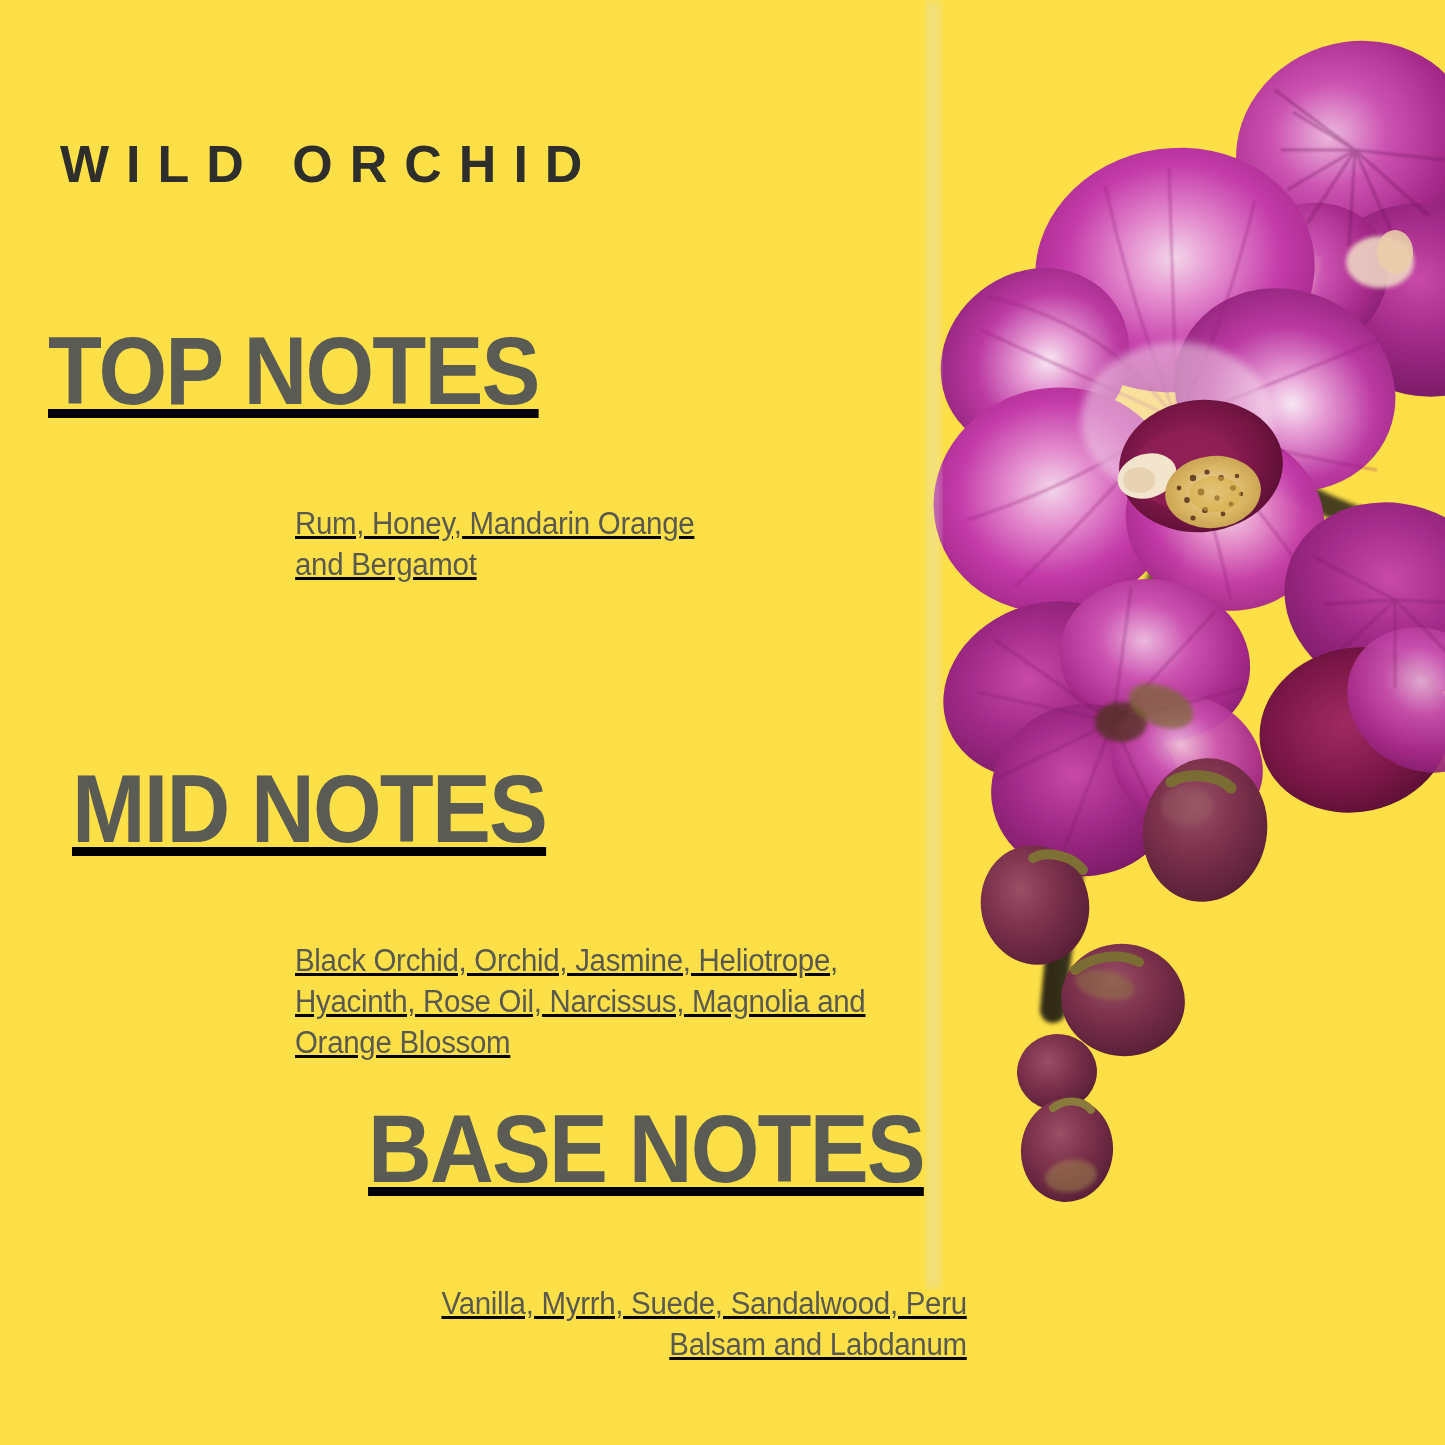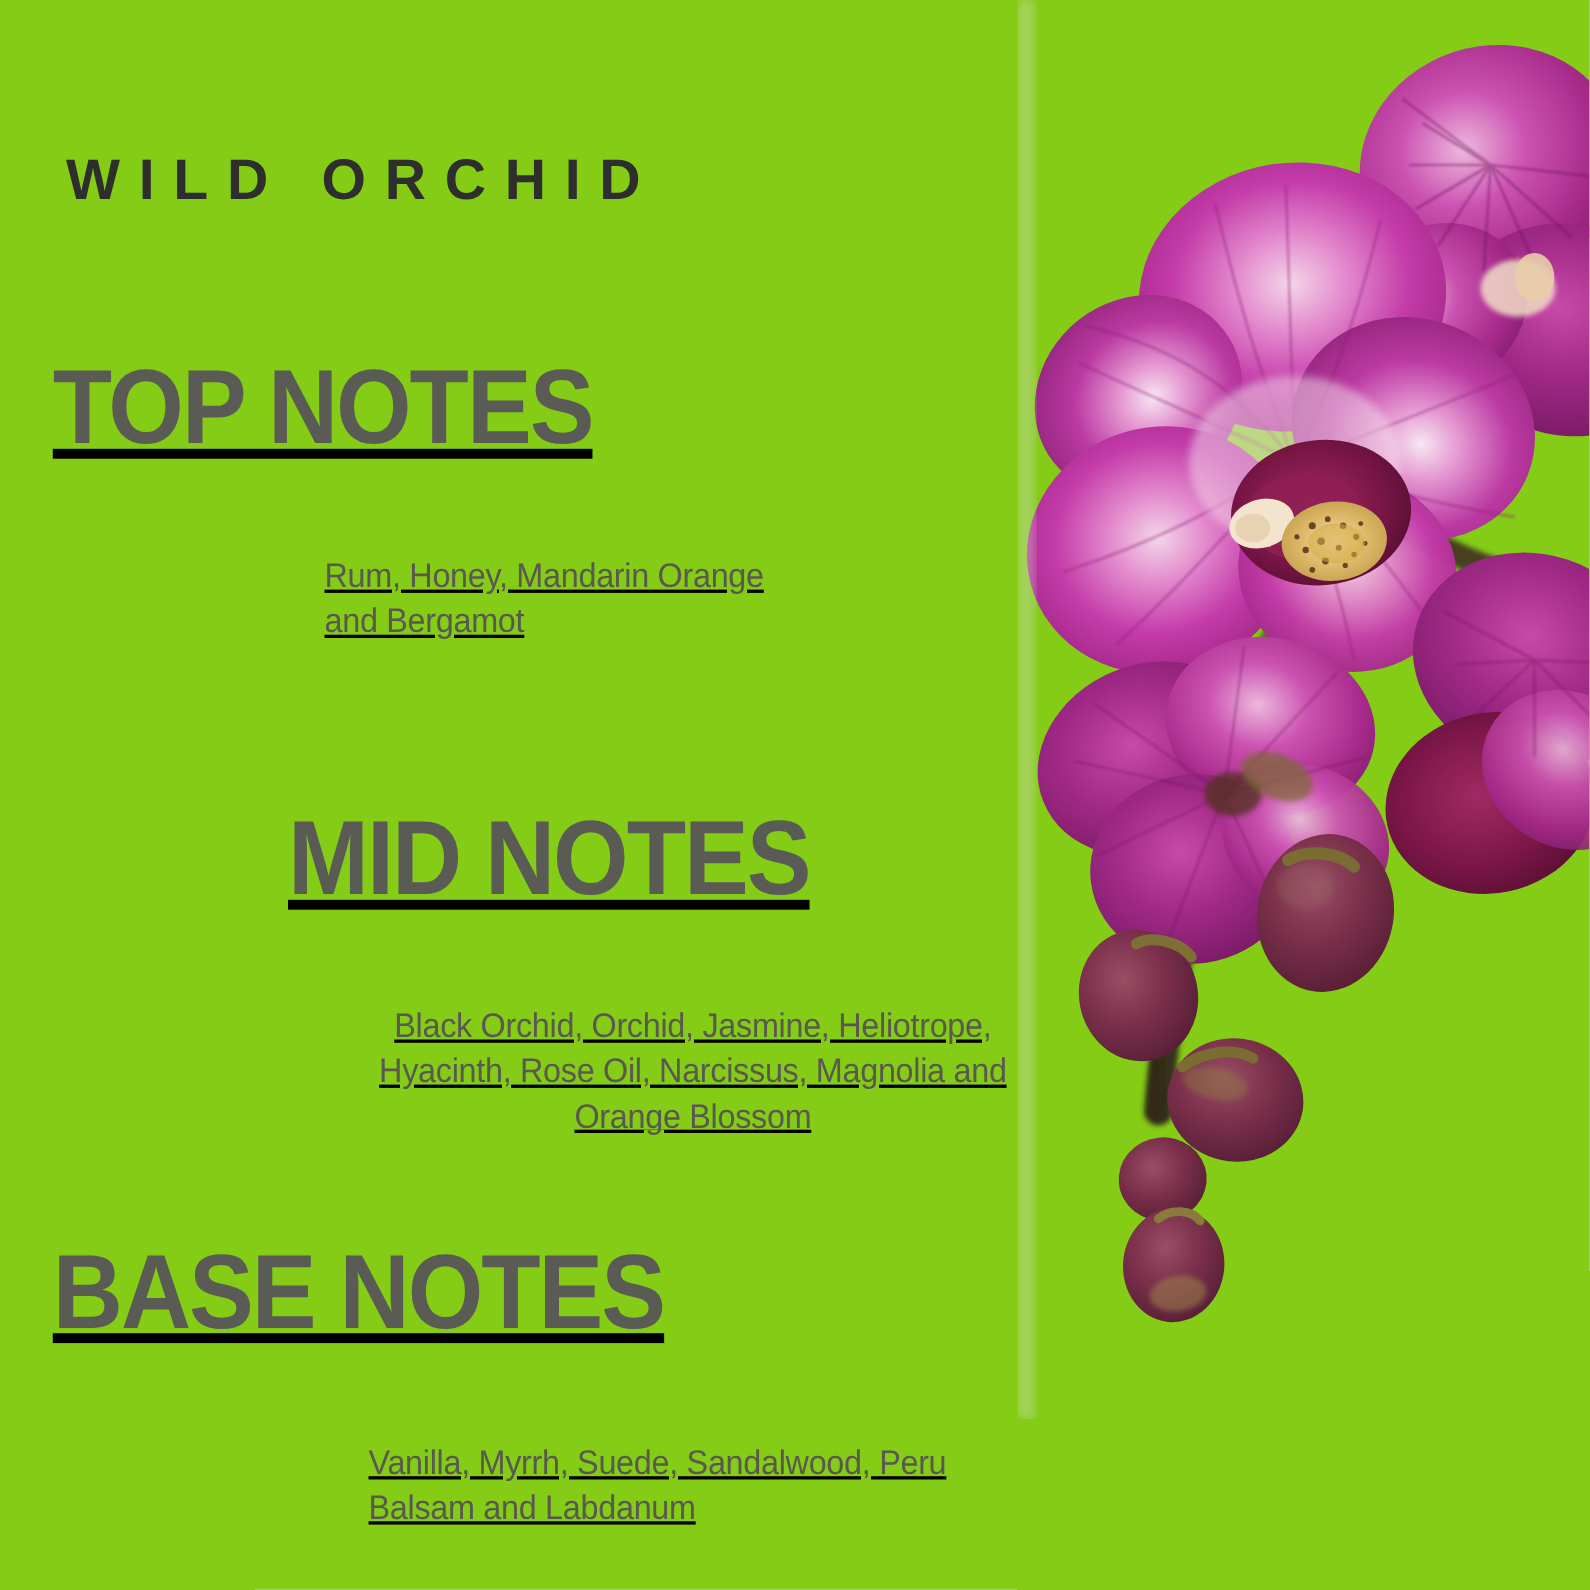--- a/index.html
+++ b/index.html
@@ -7,21 +7,21 @@
     padding: 0;
   }
   body {
     background: #dfdfda;
     font-family: "Liberation Sans", sans-serif;
   }
   #page {
     position: relative;
     width: 1445px;
     height: 1445px;
-    background: #84cc16;
+    background: #fde047;
     overflow: hidden;
   }
 
   
   .brand-title {
     position: absolute;
     left: 60px;
     top: 138px;
     font-family: "Liberation Sans", sans-serif;
     font-size: 52px;
@@ -61,25 +61,25 @@
     margin: 0;
     white-space: pre-line;
     transform: scaleX(0.95);
     transform-origin: left top;
   }
 
   #section-top        { top: 323px; }
   #section-top .note-heading { margin-left: 48px; }
   #section-top .note-body    { margin-left: 295px; margin-top: 84px; }
 
-  #section-mid        { top: 733px; text-align: center; }
+  #section-mid        { top: 761px; }
   #section-mid .note-heading { margin-left: 72px; }
   #section-mid .note-body    { margin-left: 295px; margin-top: 83px; }
 
-  #section-base       { top: 1127px; }
+  #section-base       { top: 1101px; text-align: right; }
   #section-base .note-heading { margin-left: 48px; }
   #section-base .note-body    { margin-left: 335px; margin-top: 86px; }
 
   
   .orchid-art {
     position: absolute;
     right: 0;
     top: 0;
     width: 520px;
     height: 1290px;

